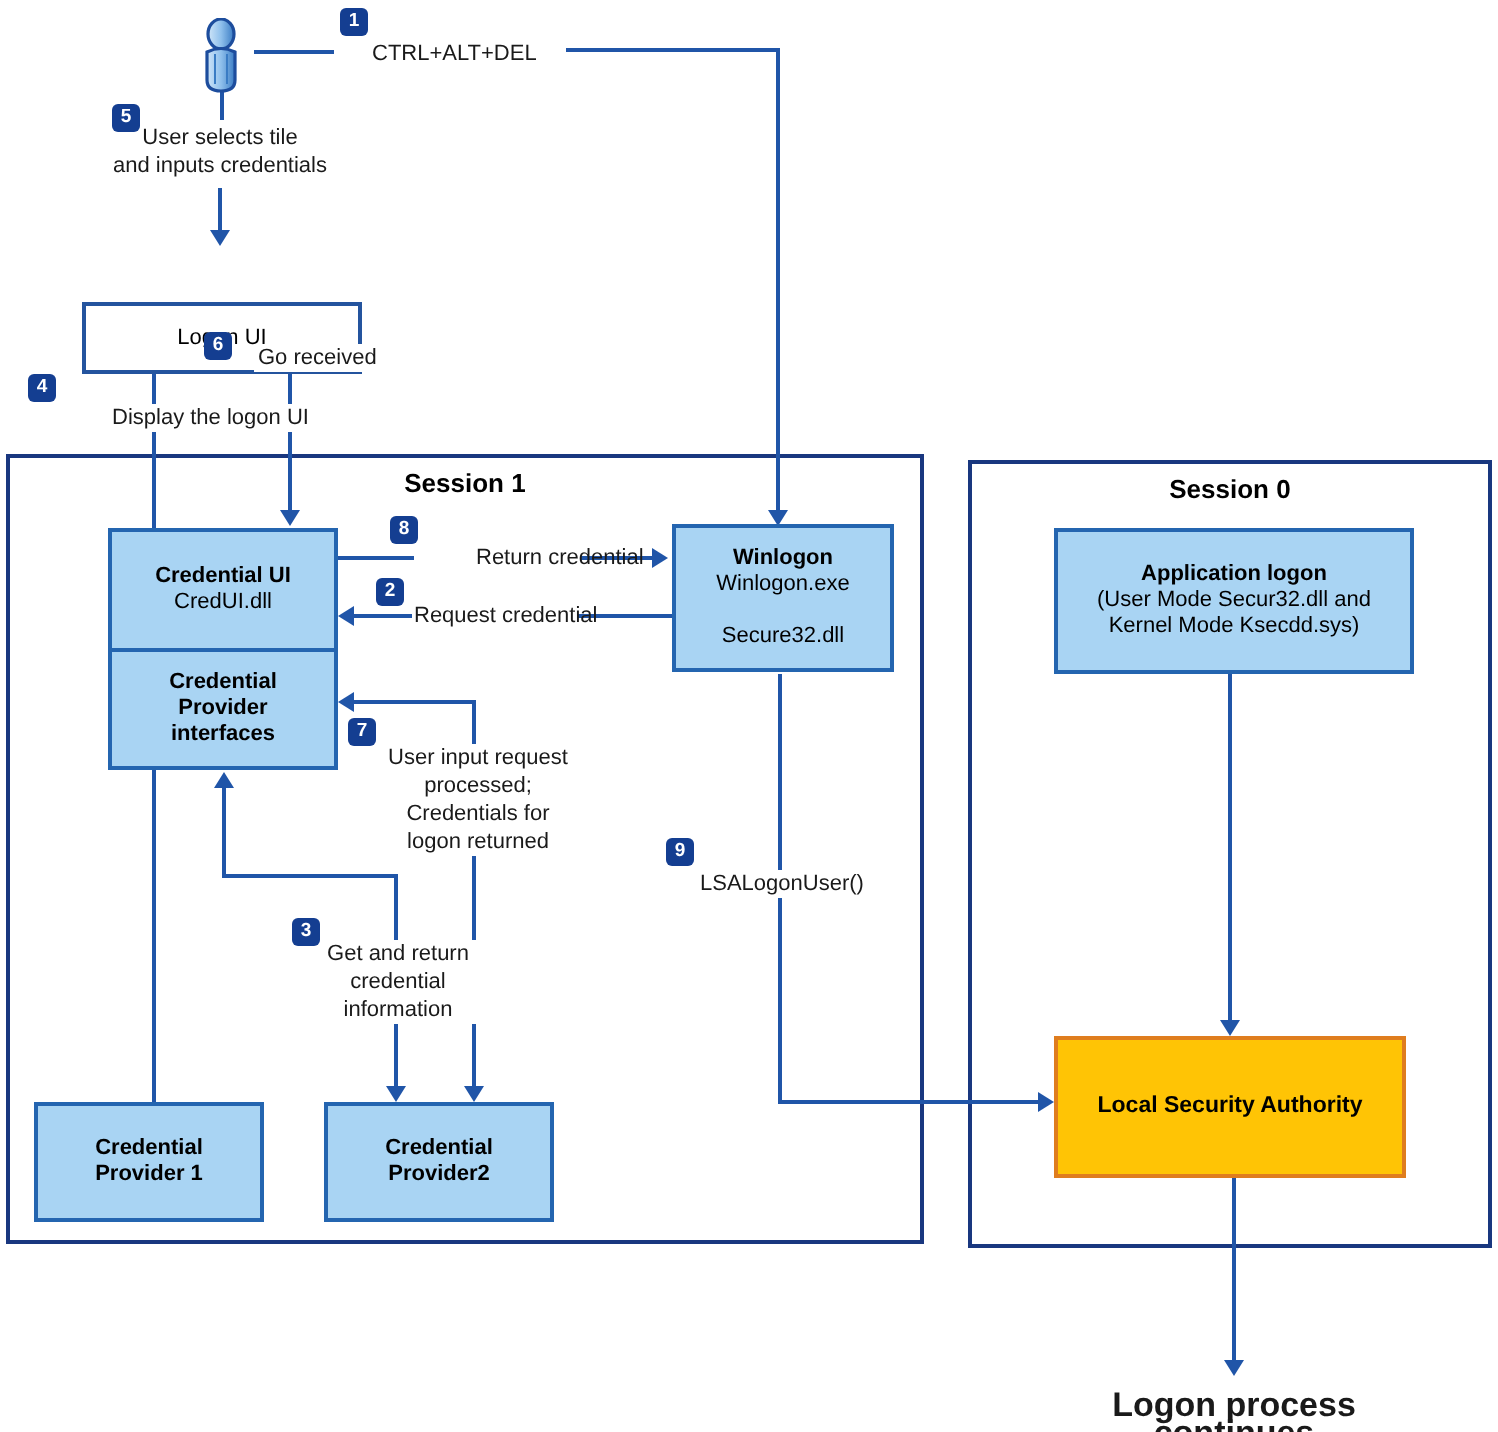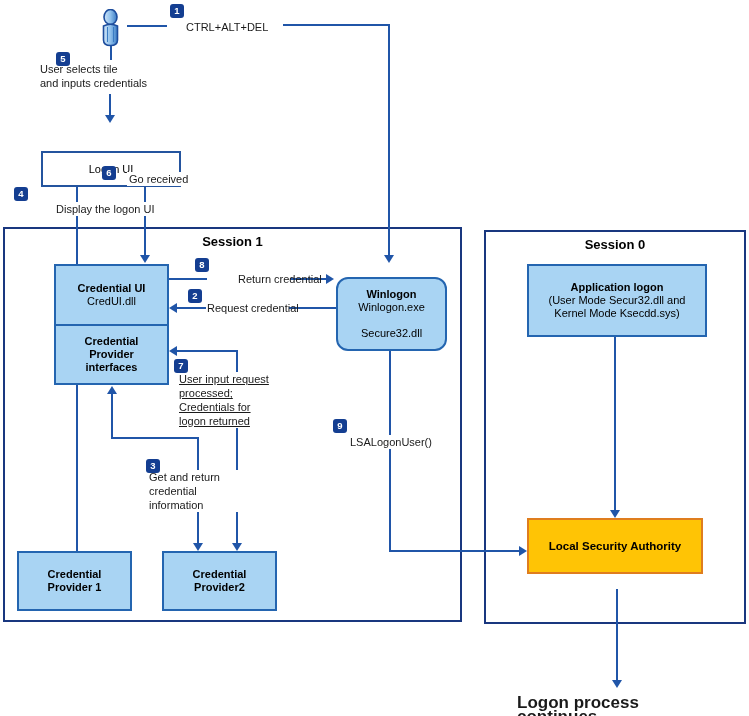--- a/index.html
+++ b/index.html
@@ -5,21 +5,21 @@
   html,body{margin:0;padding:0;background:#fff;}
   #stage{position:relative;width:749px;height:716px;background:#fff;
          font-family:"Liberation Sans",sans-serif;overflow:hidden;}
   .line{position:absolute;background:#2055a8;}
   .ah{position:absolute;width:0;height:0;}
   .ah-down{border-left:5px solid transparent;border-right:5px solid transparent;border-top:8px solid #2055a8;}
   .ah-up{border-left:5px solid transparent;border-right:5px solid transparent;border-bottom:8px solid #2055a8;}
   .ah-right{border-top:5px solid transparent;border-bottom:5px solid transparent;border-left:8px solid #2055a8;}
   .ah-left{border-top:5px solid transparent;border-bottom:5px solid transparent;border-right:8px solid #2055a8;}
   .lbl{position:absolute;font-size:11px;color:#1a1a1a;line-height:14px;white-space:pre-line;}
-  .ctr{}
+  .ctr{text-align:center;}
   .bgw{background:#ffffff;padding:0 2px;}
   .badge{position:absolute;width:14px;height:14px;background:#143e91;border-radius:3px;
          color:#fff;font-size:9.5px;font-weight:bold;line-height:14px;text-align:center;}
   .box{position:absolute;border:2px solid #2465b0;background:#a9d4f3;display:flex;
        flex-direction:column;align-items:center;justify-content:center;text-align:center;
        font-size:11px;color:#000;line-height:13px;box-sizing:border-box;}
   .session{position:absolute;border:2px solid #19377f;background:transparent;box-sizing:border-box;}
   .session-title{position:absolute;font-size:13px;font-weight:bold;color:#000;text-align:center;}
   .b{font-weight:bold;}
   .ml{white-space:pre-line;}
@@ -105,21 +105,21 @@
       <span class="b">Credential UI</span>
       <span>CredUI.dll</span>
     </div>
     <div style="flex:1;display:flex;align-items:center;justify-content:center;width:100%;border-top:2px solid #2465b0;">
       <span class="b ml">Credential
 Provider
 interfaces</span>
     </div>
   </div>
 
-  <div class="box" style="left:336px;top:277px;width:111px;height:74px;border-radius:12px;">
+  <div class="box" style="left:336px;top:262px;width:111px;height:74px;">
     <span class="b">Winlogon</span>
     <span class="ml">Winlogon.exe
 
 Secure32.dll</span>
   </div>
 
   <div class="box" style="left:527px;top:264px;width:180px;height:73px;">
     <span class="b">Application logon</span>
     <span class="ml">(User Mode Secur32.dll and
 Kernel Mode Ksecdd.sys)</span>
@@ -128,32 +128,32 @@
   <div class="box" style="left:17px;top:551px;width:115px;height:60px;">
     <span class="b ml">Credential
 Provider 1</span>
   </div>
 
   <div class="box" style="left:162px;top:551px;width:115px;height:60px;">
     <span class="b ml">Credential
 Provider2</span>
   </div>
 
-  <div class="box lsabox" style="left:527px;top:518px;width:176px;height:56px;">
+  <div class="box lsabox" style="left:527px;top:518px;width:176px;height:71px;">
     <span>Local Security Authority</span>
   </div>
 
   <div class="lbl" style="left:186px;top:20px;">CTRL+ALT+DEL</div>
   <div class="lbl ctr" style="left:40px;top:62px;width:140px;">User selects tile
 and inputs credentials</div>
   <div class="lbl bgw" style="left:115px;top:172px;margin-left:12px;">Go received</div>
   <div class="lbl bgw" style="left:26px;top:202px;margin-left:28px;">Display the logon UI</div>
   <div class="lbl" style="left:198px;top:272px;padding-left:40px;">Return credential</div>
   <div class="lbl" style="left:207px;top:301px;">Request credential</div>
-  <div class="lbl ctr bgw" style="left:177px;top:372px;width:120px;text-decoration:underline;">User input request
+  <div class="lbl ctr bgw" style="left:177px;top:372px;width:120px;">User input request
 processed;
 Credentials for
 logon returned</div>
   <div class="lbl ctr bgw" style="left:147px;top:470px;width:100px;">Get and return
 credential
 information</div>
   <div class="lbl bgw" style="left:348px;top:435px;">LSALogonUser()</div>
   <div class="lbl ctr b" style="left:517px;top:696px;width:200px;font-size:17px;">Logon process continues</div>
 
   <div class="badge" style="left:170px;top:4px;">1</div>

